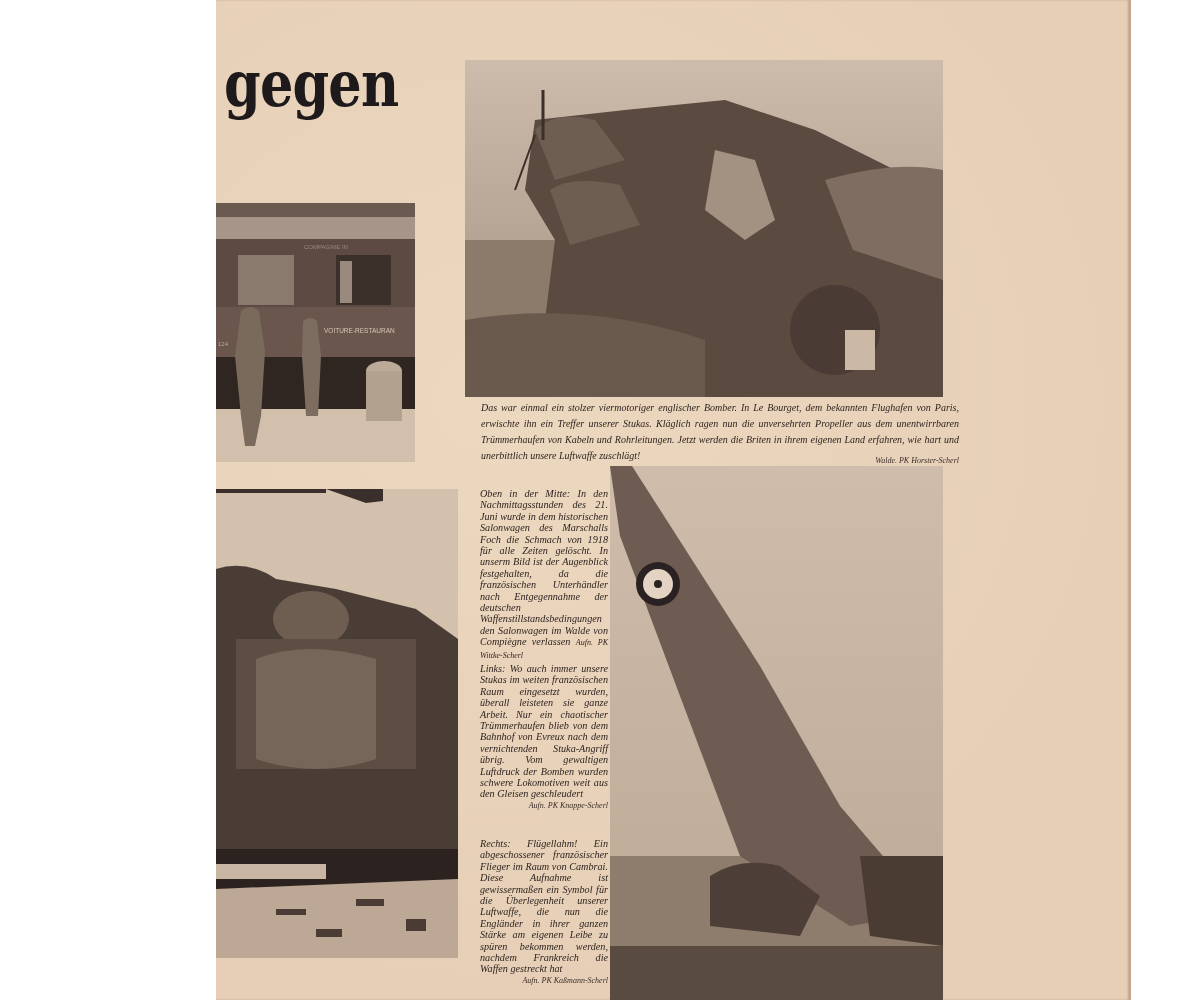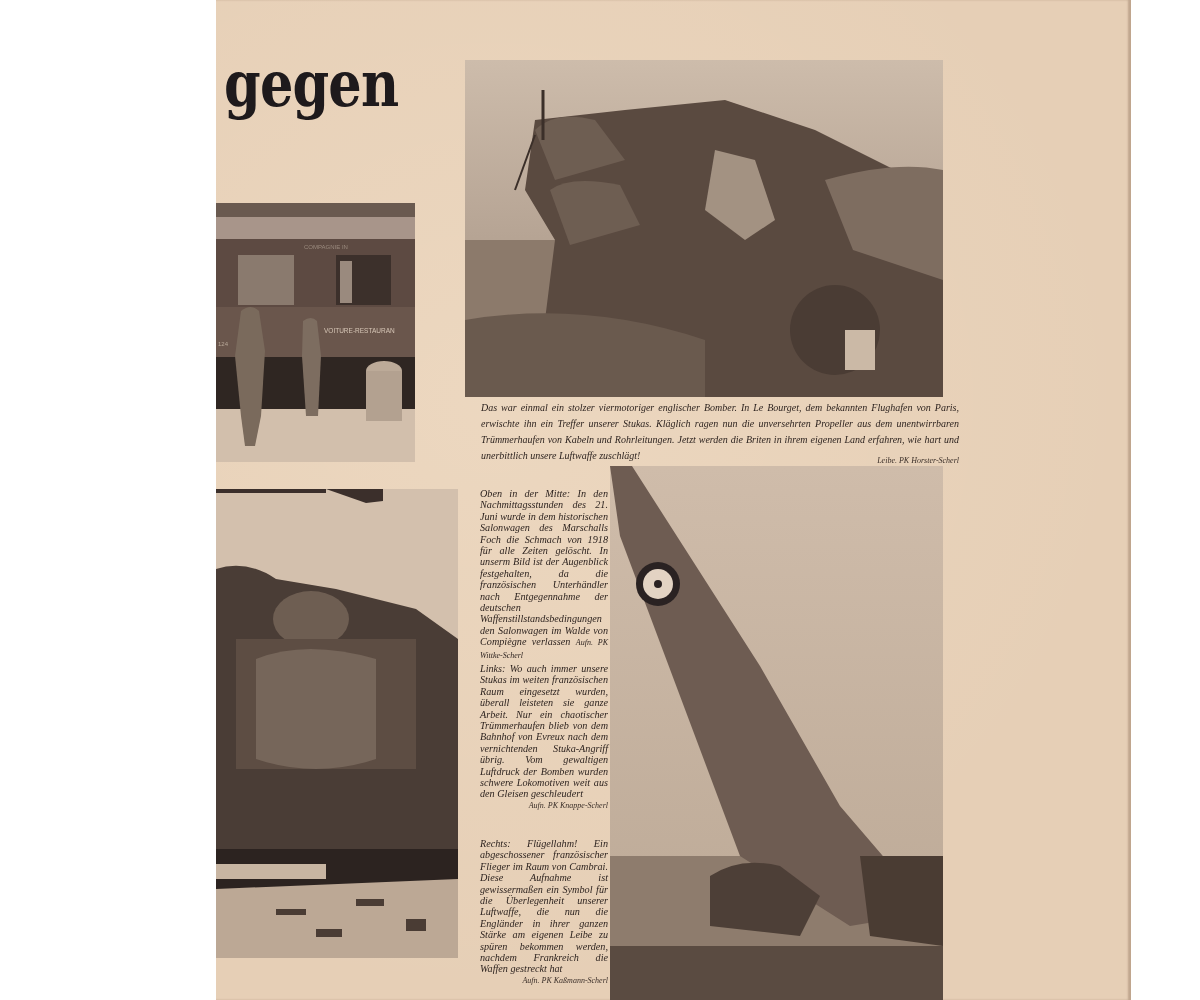--- a/index.html
+++ b/index.html
@@ -80,21 +80,21 @@
       <path d="M360 120 q70 -20 118 -10 l0 110 -90 -30 z" fill="#7e6d60"></path>
       <circle cx="370" cy="270" r="45" fill="#4a3c34"></circle>
       <path d="M250 90 l40 10 20 60 -30 20 -40 -30 z" fill="#a39282"></path>
       <path d="M0 260 Q120 240 240 280 L240 337 L0 337 Z" fill="#6a5a4e"></path>
       <rect x="380" y="270" width="30" height="40" fill="#cbb9a6"></rect>
     </svg>
   </div>
 
   <div class="caption-main">
     <span>Das war einmal ein stolzer viermotoriger englischer Bomber. In Le Bourget, dem bekannten Flughafen von Paris, erwischte ihn ein Treffer unserer Stukas. Kläglich ragen nun die unversehrten Propeller aus dem unentwirrbaren Trümmerhaufen von Kabeln und Rohrleitungen. Jetzt werden die Briten in ihrem eigenen Land erfahren, wie hart und unerbittlich unsere Luftwaffe zuschlägt!</span>
-    <span class="credit" style="margin-top:-11px;">Leibe. PK Horster-Scherl</span>
+    <span class="credit" style="margin-top:-11px;">Walde. PK Horster-Scherl</span>
   </div>
 
   <div class="photo" style="left:0; top:489px; width:242px; height:469px;">
     <svg viewBox="0 0 242 469" preserveAspectRatio="none">
       <rect width="242" height="469" fill="#d3c0ad"></rect>
       <polygon points="110,0 167,0 167,12 150,14" fill="#3b2f2b"></polygon>
       <rect x="0" y="0" width="110" height="4" fill="#3b2f2b"></rect>
       <path d="M0 80 Q30 70 60 90 L120 100 L200 120 L242 150 L242 360 L0 360 Z" fill="#4a3d36"></path>
       <ellipse cx="95" cy="130" rx="38" ry="28" fill="#6e5e52"></ellipse>
       <rect x="20" y="150" width="180" height="130" fill="#5d4d43"></rect>

